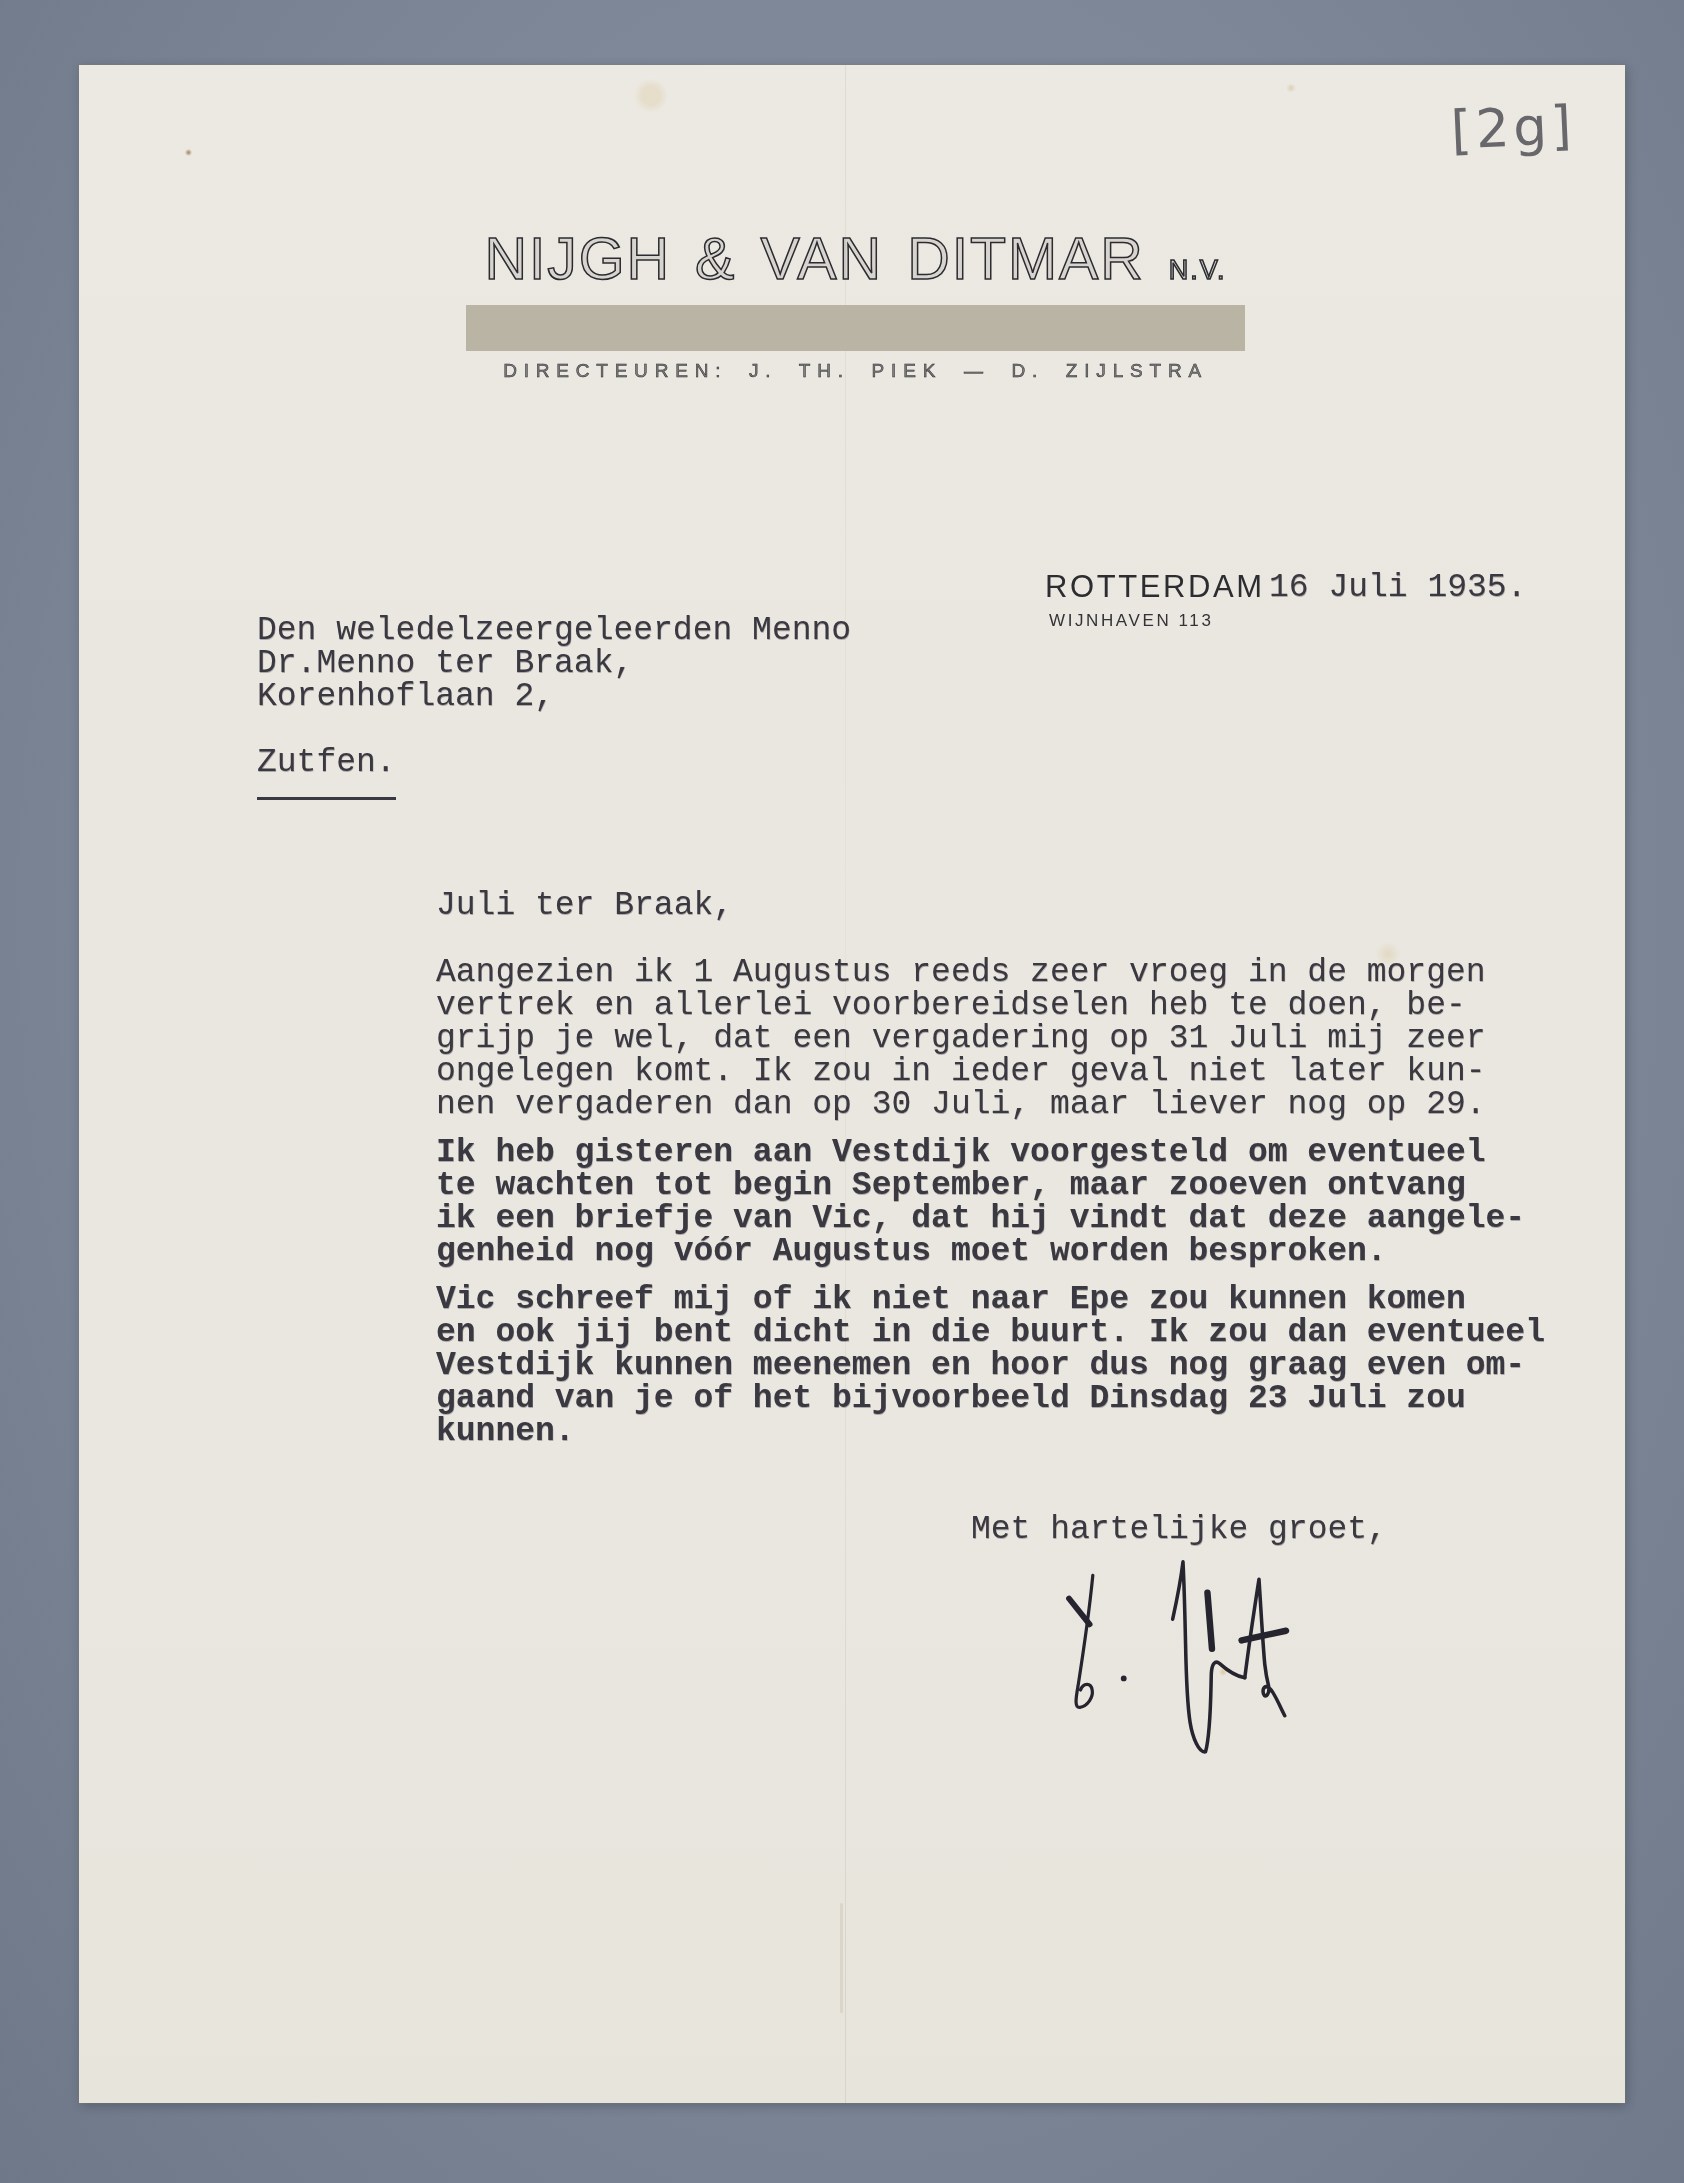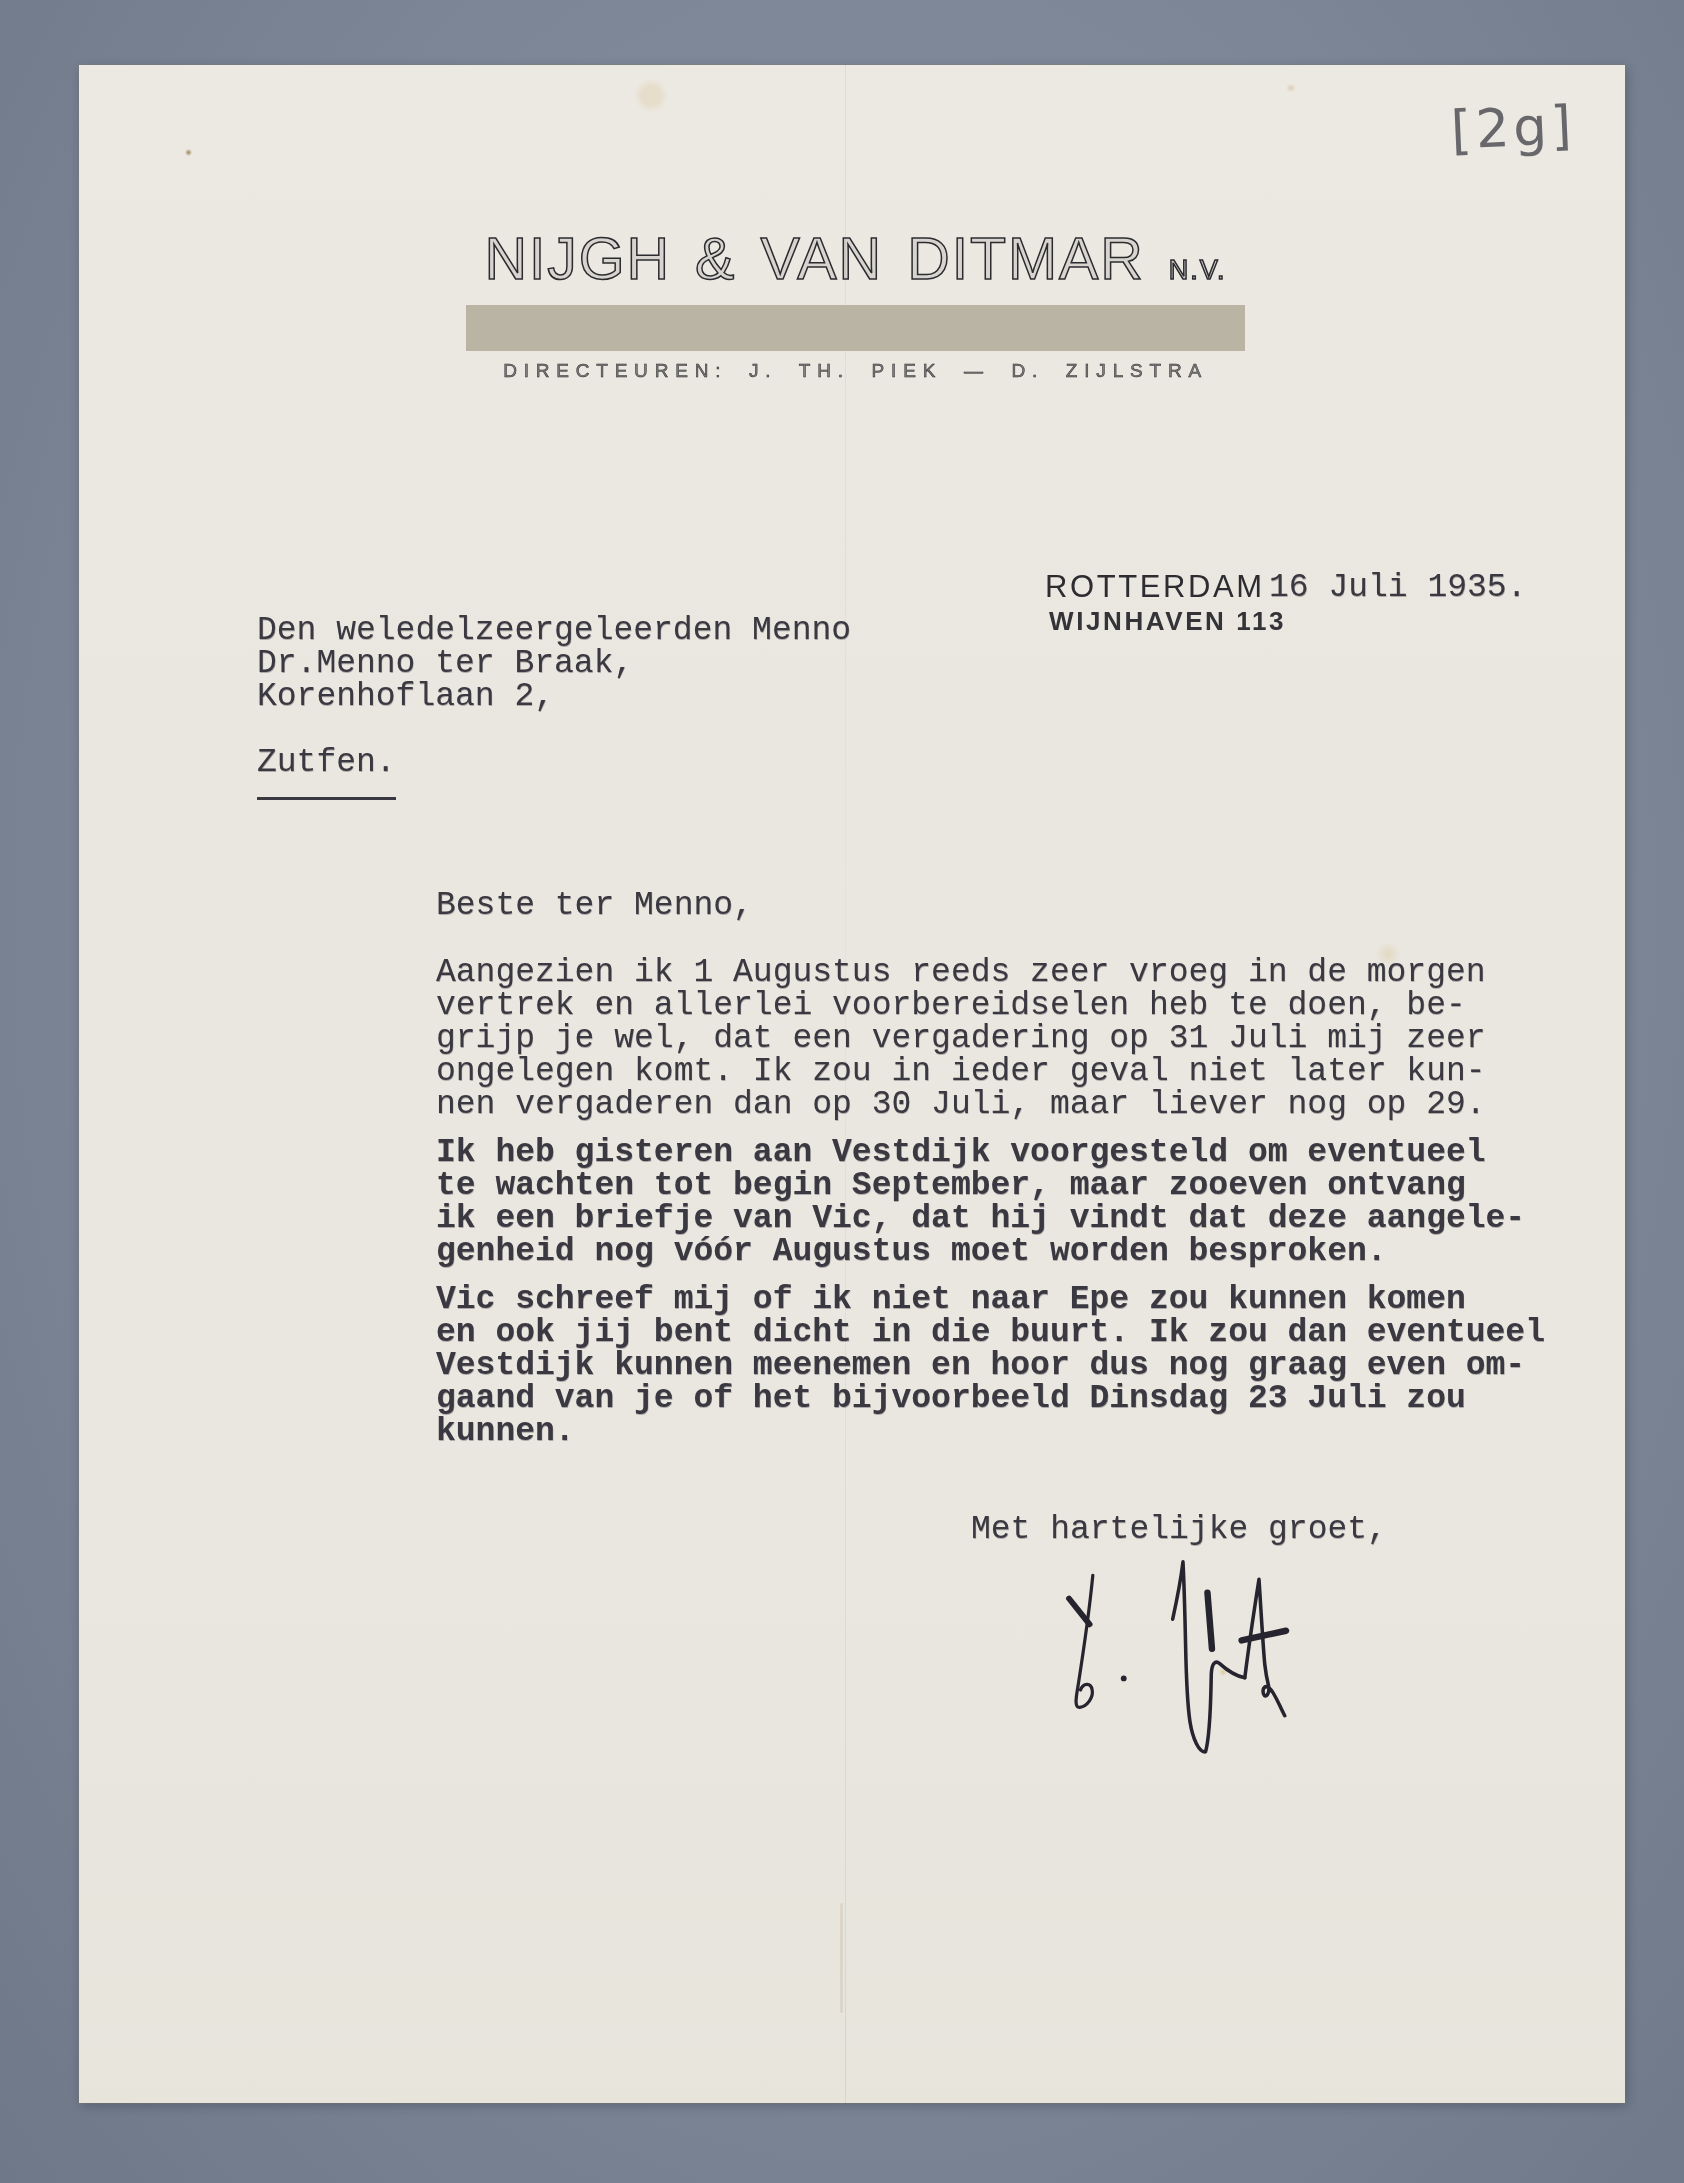--- a/index.html
+++ b/index.html
@@ -60,21 +60,21 @@
   .recipient{position:absolute;left:178px;top:516px;}
   .recipient .line{white-space:pre;}
   .underlined-city{display:inline-block;border-bottom:3.2px solid #3a3840;padding-bottom:18px;}
 
   .place-date-city{
     position:absolute;left:966px;top:506px;
     font-size:31px;line-height:32px;letter-spacing:2.6px;color:#2c2c31;font-weight:400;white-space:nowrap;
   }
   .place-date-street{
     position:absolute;left:970px;top:545px;
-    font-size:26px;line-height:22px;letter-spacing:2.6px;color:#333338;font-weight:700;white-space:nowrap;
+    font-size:17px;line-height:22px;letter-spacing:2.6px;color:#333338;font-weight:400;white-space:nowrap;
   }
   .typed-date{position:absolute;left:1190px;top:506px;white-space:nowrap;}
 
   .salutation{position:absolute;left:357px;top:824px;white-space:nowrap;}
   .paragraphs{position:absolute;left:357px;top:891px;}
   .paragraphs .para{white-space:pre-line;}
   .paragraphs .para + .para{margin-top:15px;font-weight:bold;}
   .closing{position:absolute;left:892px;top:1448px;white-space:nowrap;}
 
   .signature{position:absolute;left:914px;top:1482px;width:322px;height:277px;}
@@ -102,21 +102,21 @@
 
   <div class="recipient typed">
     <div><div class="line">Den weledelzeergeleerden Menno</div><div class="line">Dr.Menno ter Braak,</div><div class="line">Korenhoflaan 2,</div></div>
     <div class="line"><span class="underlined-city">Zutfen.</span></div>
   </div>
 
   <div class="place-date-city">ROTTERDAM</div>
   <div class="place-date-street">WIJNHAVEN 113</div>
   <div class="typed-date typed">16 Juli 1935.</div>
 
-  <div class="salutation typed">Beste ter Menno,</div>
+  <div class="salutation typed">Juli ter Braak,</div>
 
   <div class="paragraphs typed"><div class="para">Aangezien ik 1 Augustus reeds zeer vroeg in de morgen
 vertrek en allerlei voorbereidselen heb te doen, be-
 grijp je wel, dat een vergadering op 31 Juli mij zeer
 ongelegen komt. Ik zou in ieder geval niet later kun-
 nen vergaderen dan op 30 Juli, maar liever nog op 29.</div><div class="para">Ik heb gisteren aan Vestdijk voorgesteld om eventueel
 te wachten tot begin September, maar zooeven ontvang
 ik een briefje van Vic, dat hij vindt dat deze aangele-
 genheid nog vóór Augustus moet worden besproken.</div><div class="para">Vic schreef mij of ik niet naar Epe zou kunnen komen
 en ook jij bent dicht in die buurt. Ik zou dan eventueel

